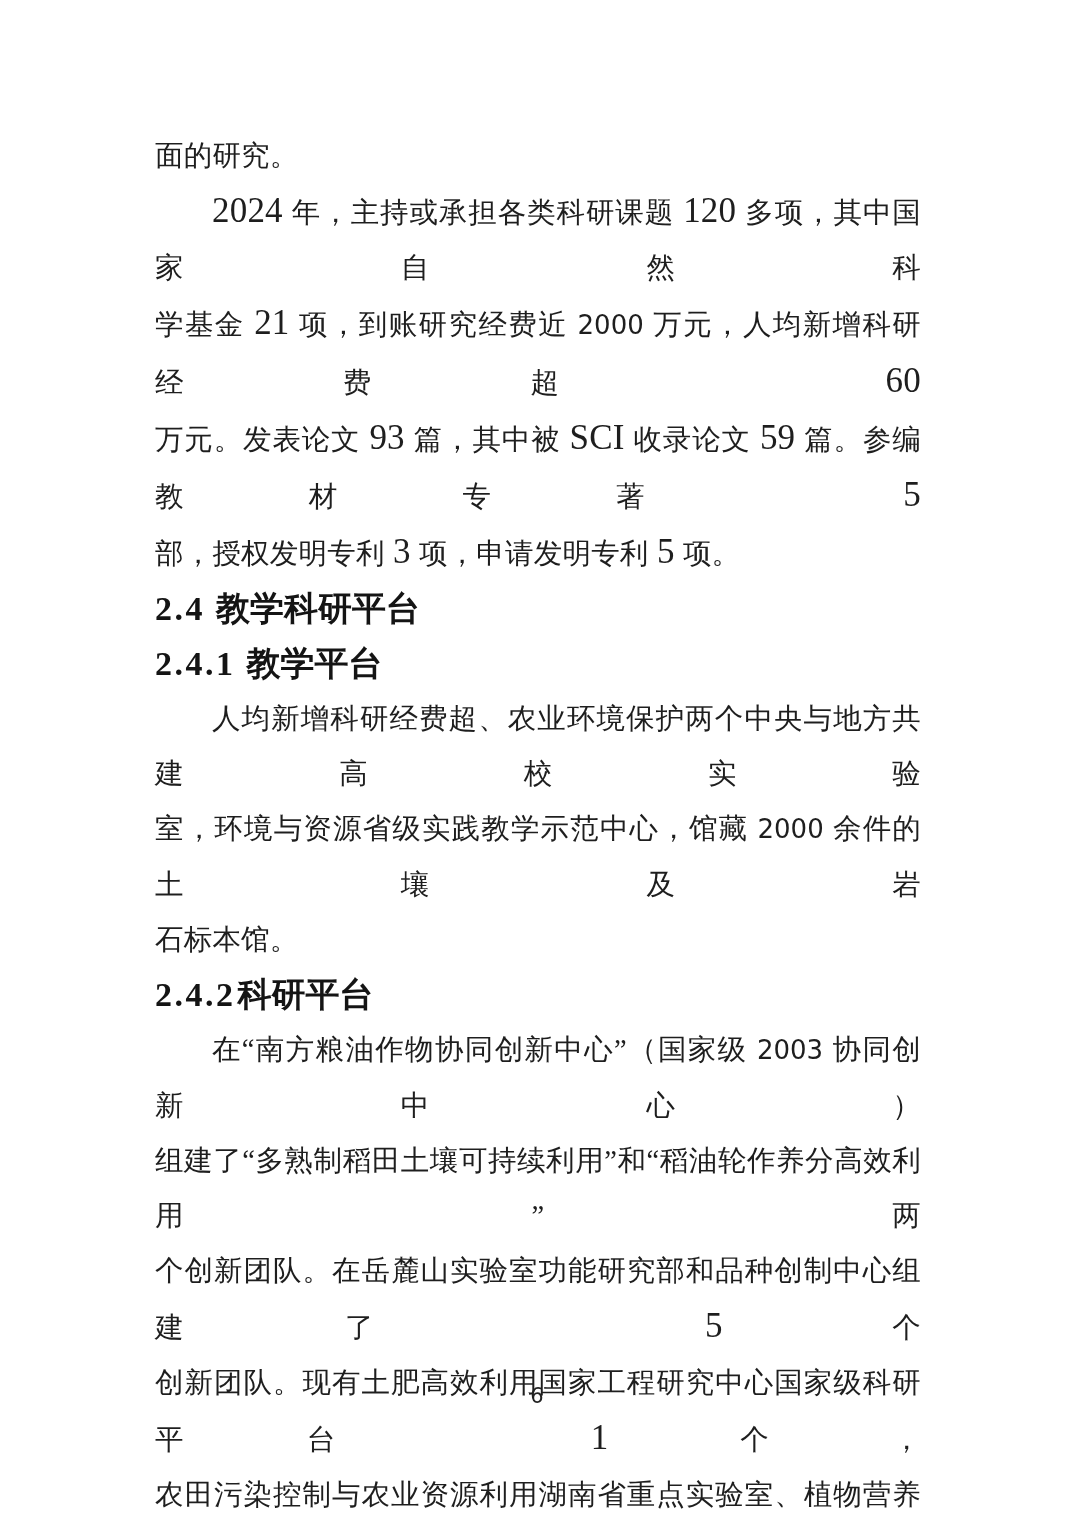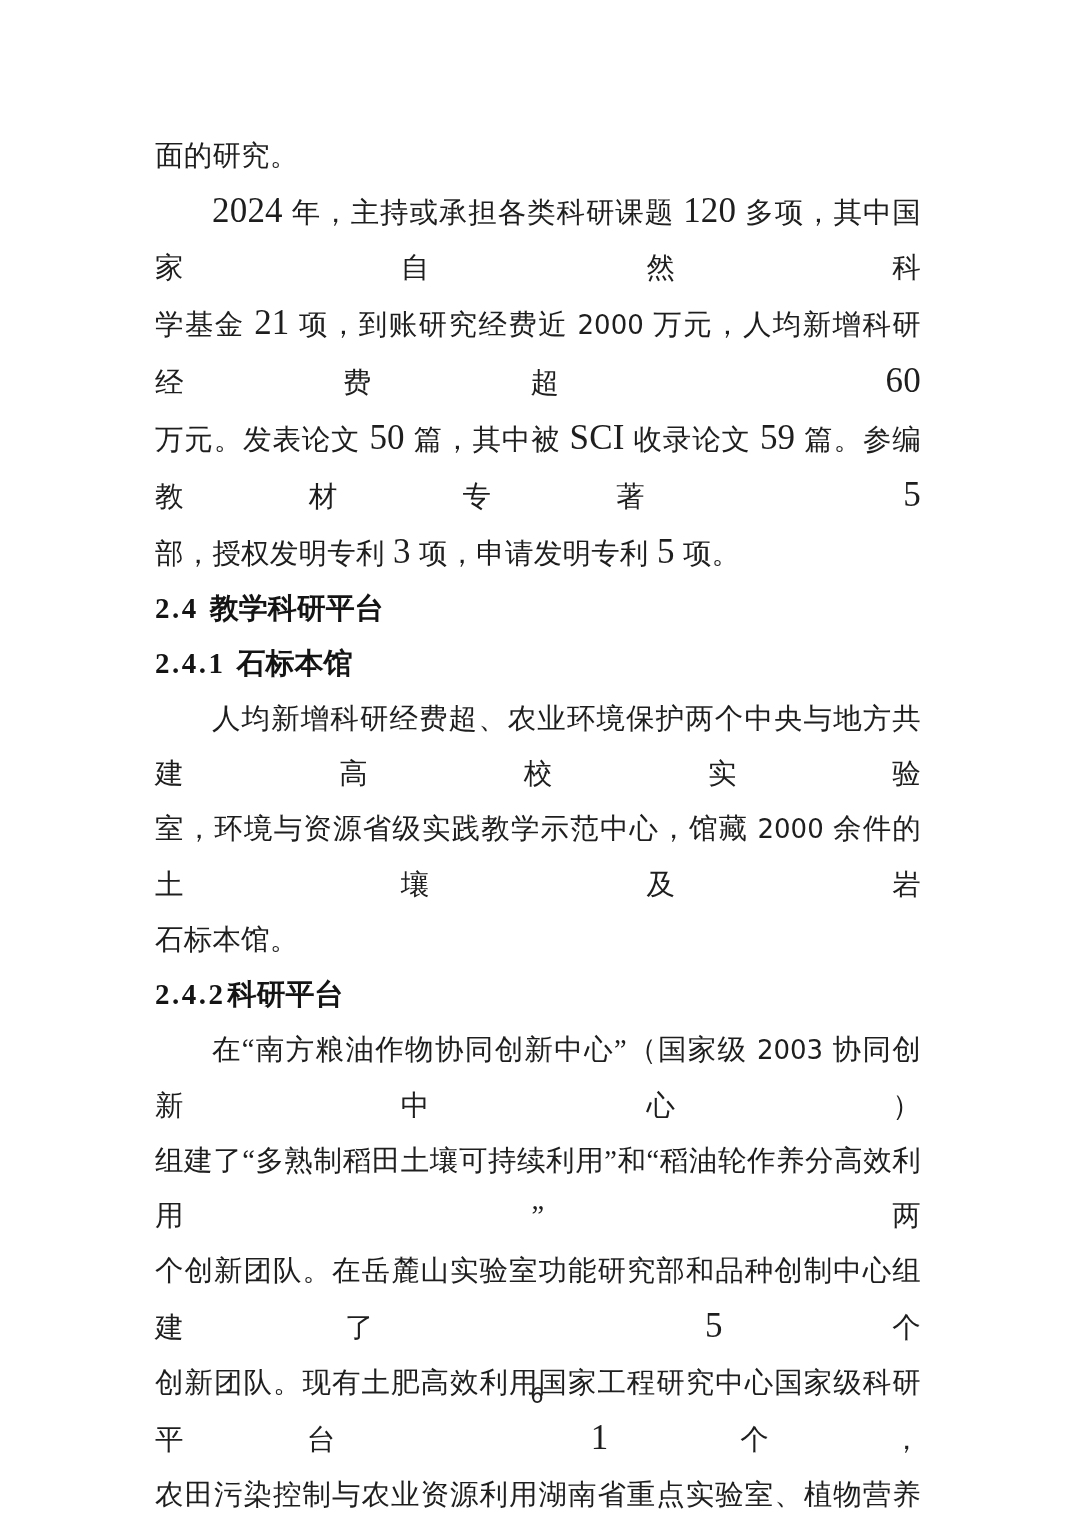--- a/index.html
+++ b/index.html
@@ -42,21 +42,21 @@
   .para.cont {
     text-indent: 0;
   }
   
   .para.stretch {
     text-align-last: justify;
   }
 
   
   .heading {
-    font-size: 29px;
+    font-size: 34px;
     line-height: 55px;
     font-weight: bold;
     margin: 0;
     color: #141414;
     text-align: left;
     font-family: "Liberation Serif", "DejaVu Serif", serif;
   }
   .heading .num {
     font-family: "Liberation Serif", "DejaVu Serif", serif;
     letter-spacing: 2.5px;
@@ -101,30 +101,30 @@
 <div class="page">
   <div class="content">
 
     <p class="para cont">
       <span>面的研究。</span>
     </p>
 
     <div class="para indent">
       <div class="para stretch" style="text-indent:2em;"><span class="n-serif">2024</span> 年，主持或承担各类科研课题 <span class="n-serif">120</span> 多项，其中国家自然科</div>
       <div class="para stretch" style="text-indent:0;">学基金 <span class="n-serif">21</span> 项，到账研究经费近 <span class="n-sans">2000</span> 万元，人均新增科研经费超 <span class="n-serif">60</span></div>
-      <div class="para stretch" style="text-indent:0;">万元。发表论文 <span class="n-serif">50</span> 篇，其中被 <span class="n-serif">SCI</span> 收录论文 <span class="n-serif">59</span> 篇。参编教材专著 <span class="n-serif">5</span></div>
+      <div class="para stretch" style="text-indent:0;">万元。发表论文 <span class="n-serif">93</span> 篇，其中被 <span class="n-serif">SCI</span> 收录论文 <span class="n-serif">59</span> 篇。参编教材专著 <span class="n-serif">5</span></div>
       <div class="para" style="text-indent:0;">部，授权发明专利 <span class="n-serif">3</span> 项，申请发明专利 <span class="n-serif">5</span> 项。</div>
     </div>
 
     <h2 class="heading">
       <span class="num">2.4</span><span class="gap-wide"></span><span class="cjk">教学科研平台</span>
     </h2>
 
     <h3 class="heading">
-      <span class="num">2.4.1</span><span class="gap-wide"></span><span class="cjk">石标本馆</span>
+      <span class="num">2.4.1</span><span class="gap-wide"></span><span class="cjk">教学平台</span>
     </h3>
 
     <div class="para">
       <div class="para stretch" style="text-indent:2em;">人均新增科研经费超、农业环境保护两个中央与地方共建高校实验</div>
       <div class="para stretch" style="text-indent:0;">室，环境与资源省级实践教学示范中心，馆藏 <span class="n-sans">2000</span> 余件的土壤及岩</div>
       <div class="para" style="text-indent:0;">石标本馆。</div>
     </div>
 
     <h3 class="heading">
       <span class="num">2.4.2</span><span class="gap-thin"></span><span class="cjk">科研平台</span>

